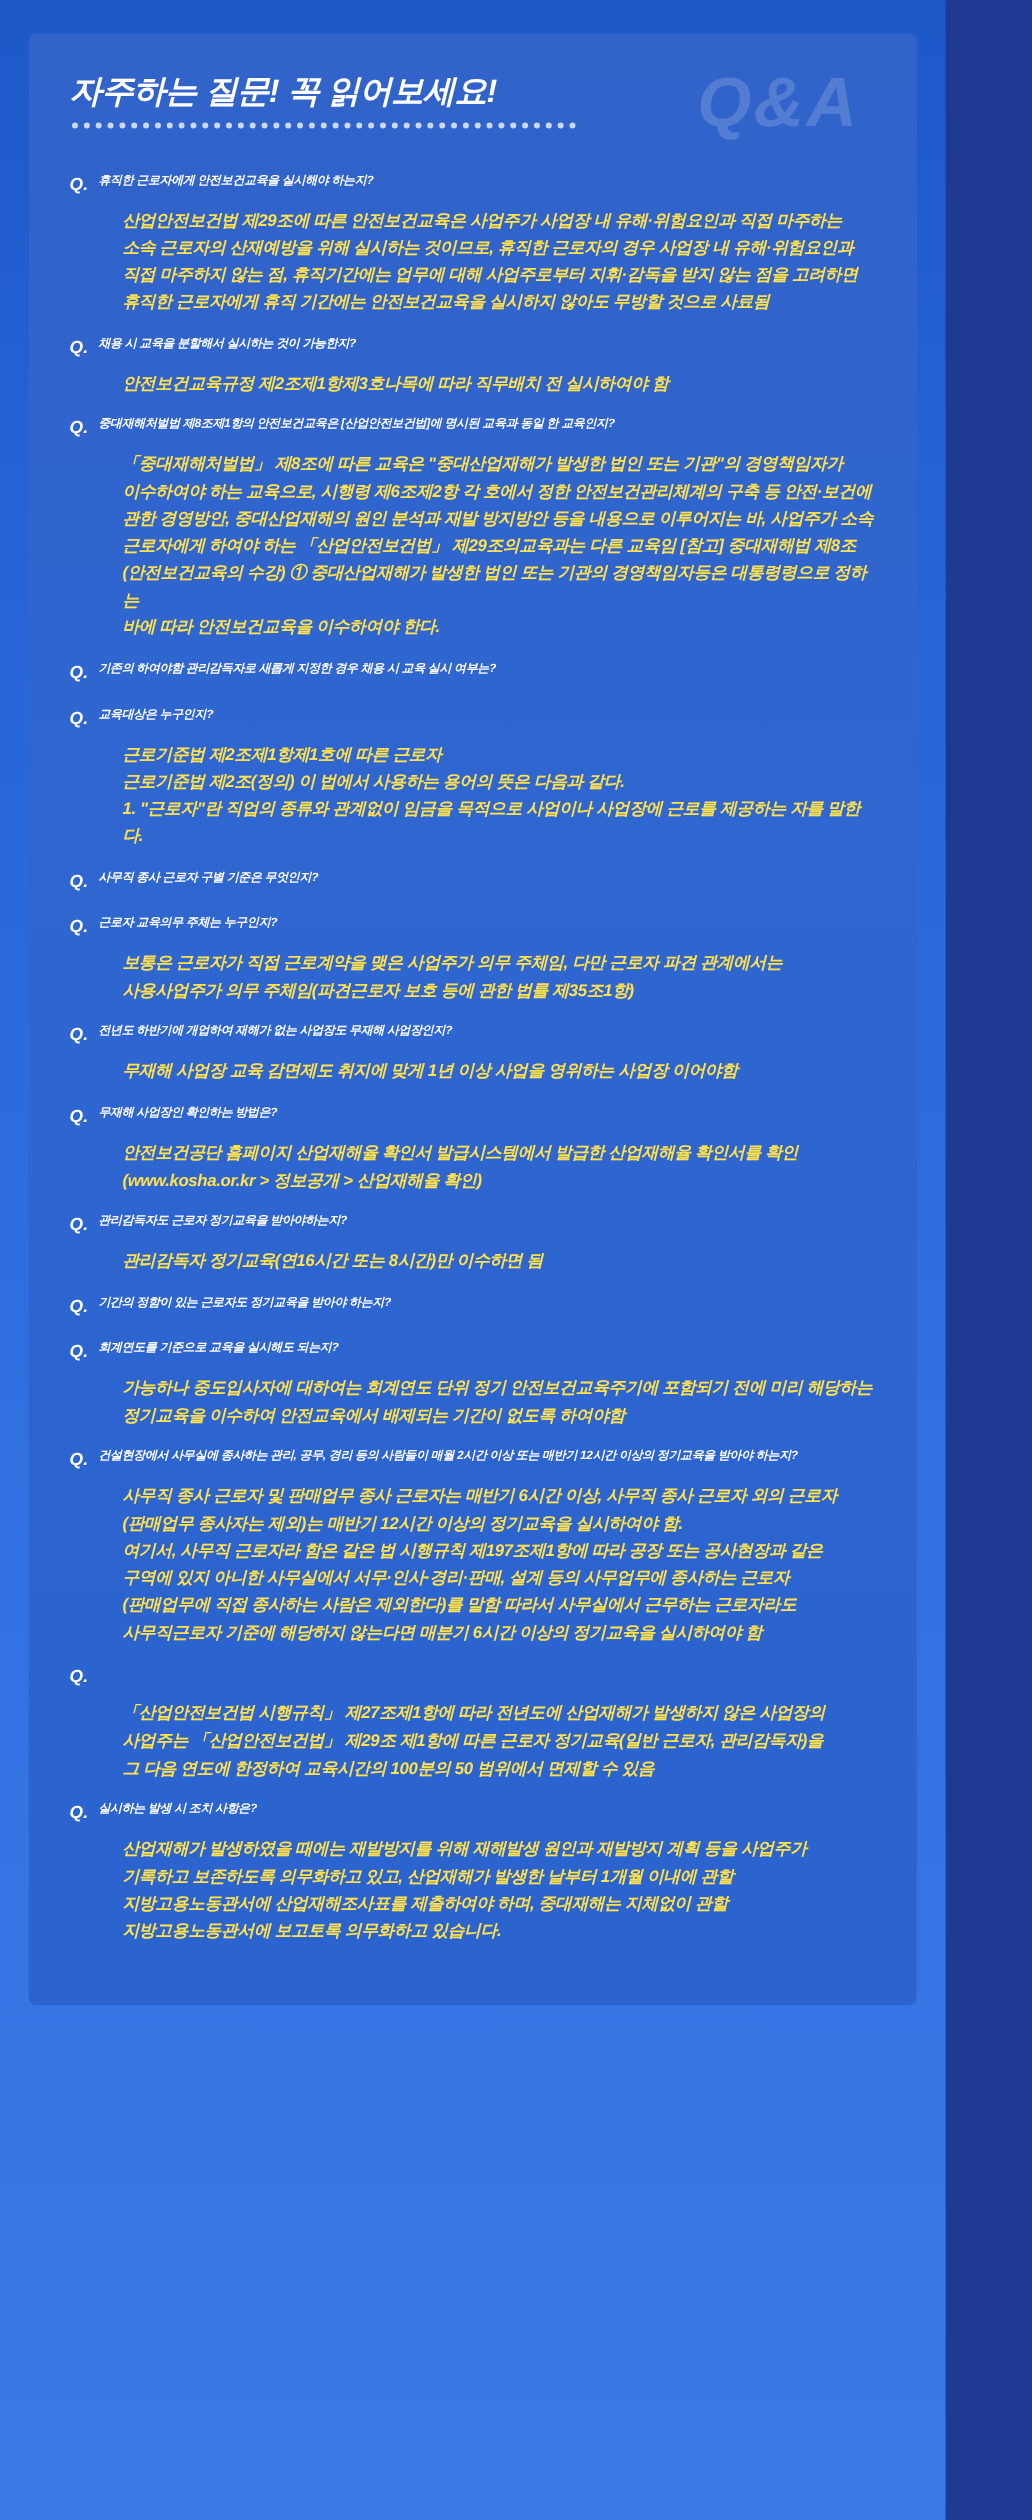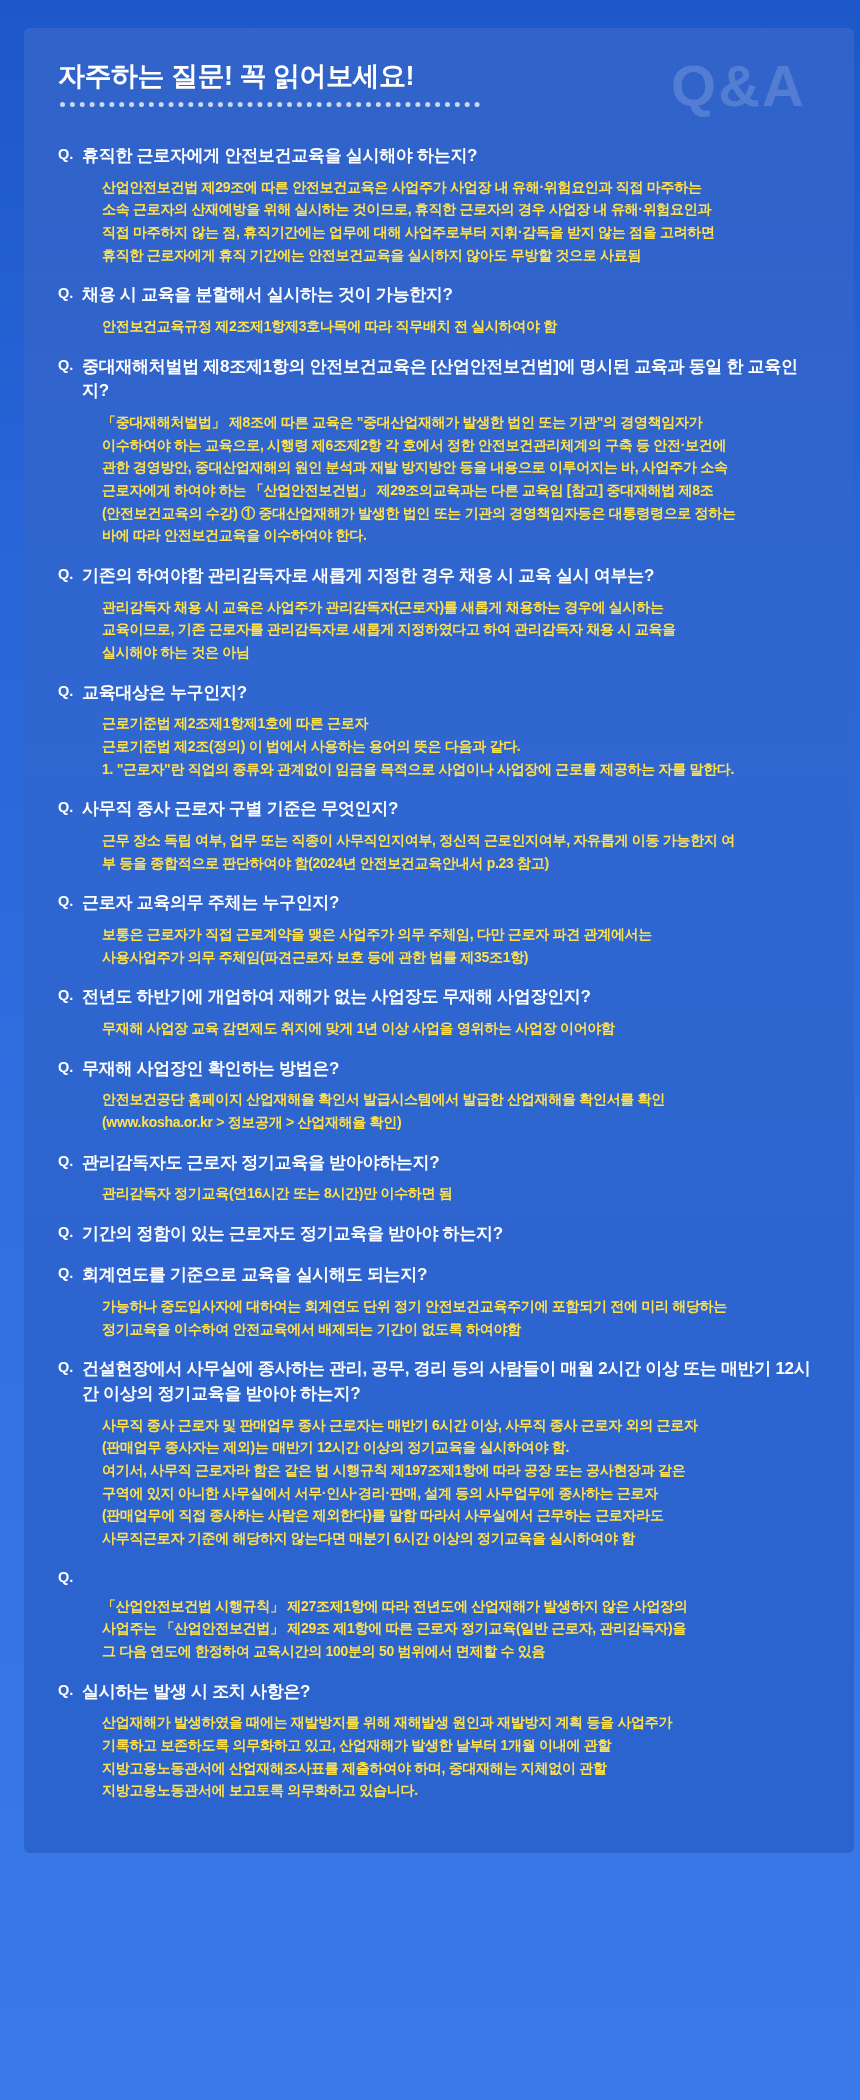--- a/index.html
+++ b/index.html
@@ -6,25 +6,26 @@
     margin: 0;
     padding: 0;
   }
   body {
     width: 860px;
     background: #1f3a93;
     font-family: "Liberation Sans", sans-serif;
   }
   .page {
     position: relative;
-    width: 860px;
+    width: 788px;
     min-height: 2100px;
     background: linear-gradient(180deg, #1d58c9 0%, #2765d8 25%, #2f6fe0 55%, #3a7ae8 100%);
     box-sizing: border-box;
-    padding: 28px 6px 30px 24px;
+    padding: 28px 24px 30px 24px;
+    font-style: italic;
   }
   .card {
     position: relative;
     background: #2f62c4;
     background: linear-gradient(180deg, #3163c9 0%, #2f66d0 40%, #2b63cf 100%);
     border-radius: 6px;
     padding: 30px 34px 34px 34px;
     box-sizing: border-box;
     overflow: hidden;
   }
@@ -74,21 +75,21 @@
   .q-mark {
     color: #ffffff;
     font-size: 14.5px;
     font-weight: bold;
     width: 24px;
     flex: 0 0 24px;
     line-height: 1.45;
   }
   .q-text {
     color: #ffffff;
-    font-size: 17px;
+    font-size: 10px;
     font-weight: bold;
     line-height: 1.45;
     letter-spacing: -0.3px;
   }
   .a-text {
     color: #ffe14d;
     font-size: 14px;
     line-height: 1.62;
     letter-spacing: -0.3px;
     padding-left: 44px;
@@ -141,42 +142,37 @@
 근로자에게 하여야 하는 「산업안전보건법」 제29조의교육과는 다른 교육임 [참고] 중대재해법 제8조
 (안전보건교육의 수강) ① 중대산업재해가 발생한 법인 또는 기관의 경영책임자등은 대통령령으로 정하는
 바에 따라 안전보건교육을 이수하여야 한다.</div>
       </div>
 
       <div class="faq-item">
         <div class="q-row">
           <span class="q-mark">Q.</span>
           <span class="q-text">기존의 하여야함 관리감독자로 새롭게 지정한 경우 채용 시 교육 실시 여부는?</span>
         </div>
-        <div class="a-text">관리감독자 채용 시 교육은 사업주가 관리감독자(근로자)를 새롭게 채용하는 경우에 실시하는
-교육이므로, 기존 근로자를 관리감독자로 새롭게 지정하였다고 하여 관리감독자 채용 시 교육을
-실시해야 하는 것은 아님</div>
       </div>
 
       <div class="faq-item">
         <div class="q-row">
           <span class="q-mark">Q.</span>
           <span class="q-text">교육대상은 누구인지?</span>
         </div>
         <div class="a-text">근로기준법 제2조제1항제1호에 따른 근로자
 근로기준법 제2조(정의) 이 법에서 사용하는 용어의 뜻은 다음과 같다.
 1. "근로자"란 직업의 종류와 관계없이 임금을 목적으로 사업이나 사업장에 근로를 제공하는 자를 말한다.</div>
       </div>
 
       <div class="faq-item">
         <div class="q-row">
           <span class="q-mark">Q.</span>
           <span class="q-text">사무직 종사 근로자 구별 기준은 무엇인지?</span>
         </div>
-        <div class="a-text">근무 장소 독립 여부, 업무 또는 직종이 사무직인지여부, 정신적 근로인지여부, 자유롭게 이동 가능한지 여
-부 등을 종합적으로 판단하여야 함(2024년 안전보건교육안내서 p.23 참고)</div>
       </div>
 
       <div class="faq-item">
         <div class="q-row">
           <span class="q-mark">Q.</span>
           <span class="q-text">근로자 교육의무 주체는 누구인지?</span>
         </div>
         <div class="a-text">보통은 근로자가 직접 근로계약을 맺은 사업주가 의무 주체임, 다만 근로자 파견 관계에서는
 사용사업주가 의무 주체임(파견근로자 보호 등에 관한 법률 제35조1항)</div>
       </div>

